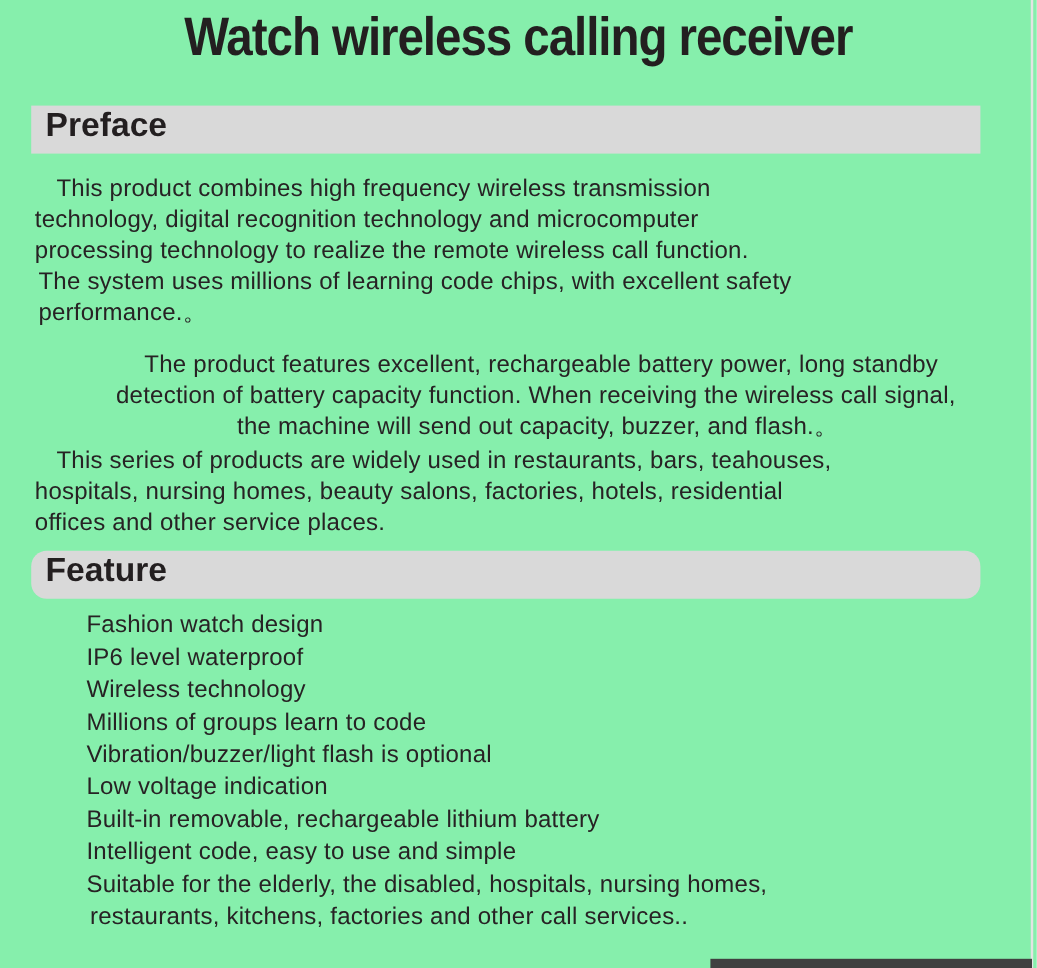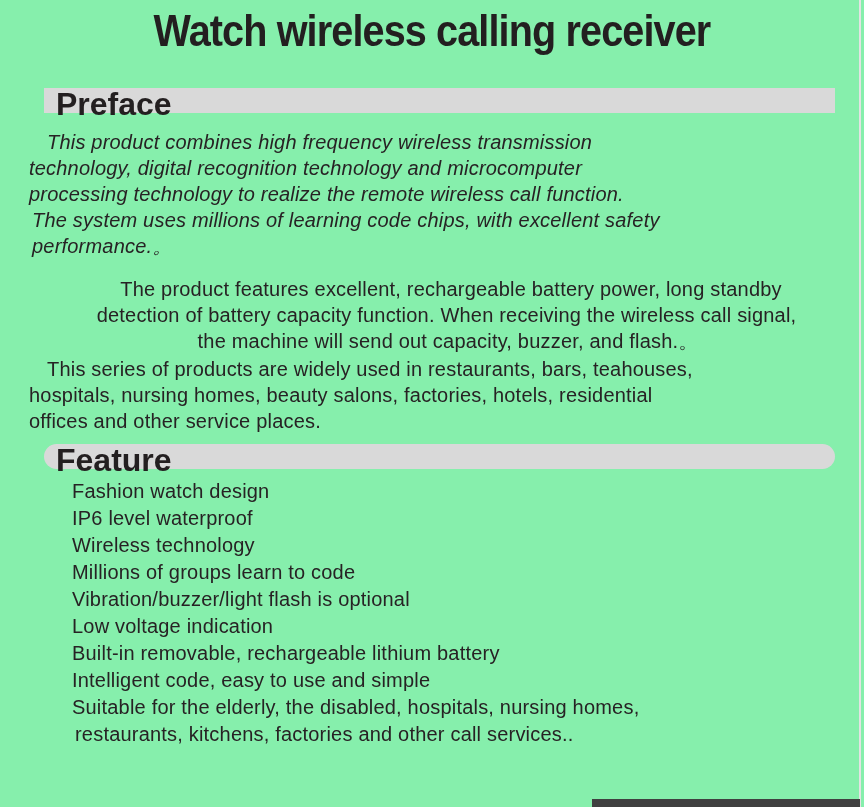--- a/index.html
+++ b/index.html
@@ -22,41 +22,41 @@
     font-size: 45px;
     line-height: 52px;
     font-weight: bold;
     letter-spacing: -1px;
     color: var(--title, #231f20);
     transform: scaleX(.88);
     transform-origin: 50% 50%;
     white-space: nowrap;
   }
   .section-bar {
-    margin-left: 44px;
+    margin-left: 26px;
     width: 791px;
-    height: 25px;
+    height: 40px;
     box-sizing: border-box;
     padding-left: 12px;
     background: var(--heading-bar, #d9d9d9);
-    font-size: 32px;
+    font-size: 28px;
     font-weight: bold;
     line-height: 32px;
     color: var(--title, #231f20);
   }
   .bar-preface { margin-top: 31px; }
   .bar-feature { margin-top: 10px; border-radius: 13px; }
   .para {
     margin: 0;
     padding-left: 29px;
     font-size: 20px;
     line-height: 26px;
     letter-spacing: .2px;
   }
-  .para-1 { margin-top: 16px; font-style: italic; }
+  .para-1 { margin-top: 16px; }
   .para-2 { margin-top: 17px; text-align: center; }
   .para-3 { margin-top: 2px; }
   .ln { white-space: pre; }
   .ind18 { padding-left: 18px; }
   .ind9  { padding-left: 9px; }
   .ind3  { padding-left: 3px; }
   .feature-list {
     margin-top: 9px;
     padding-left: 36px;
     font-size: 20px;

